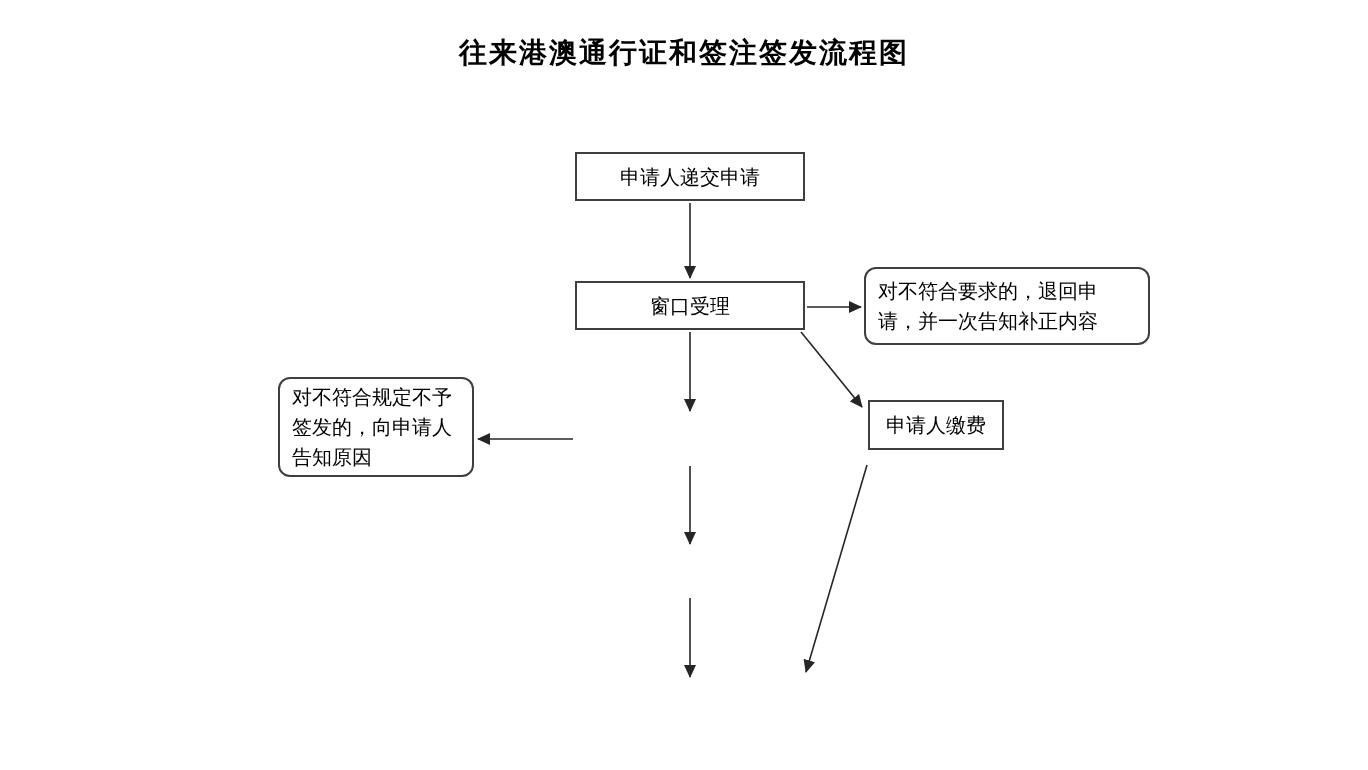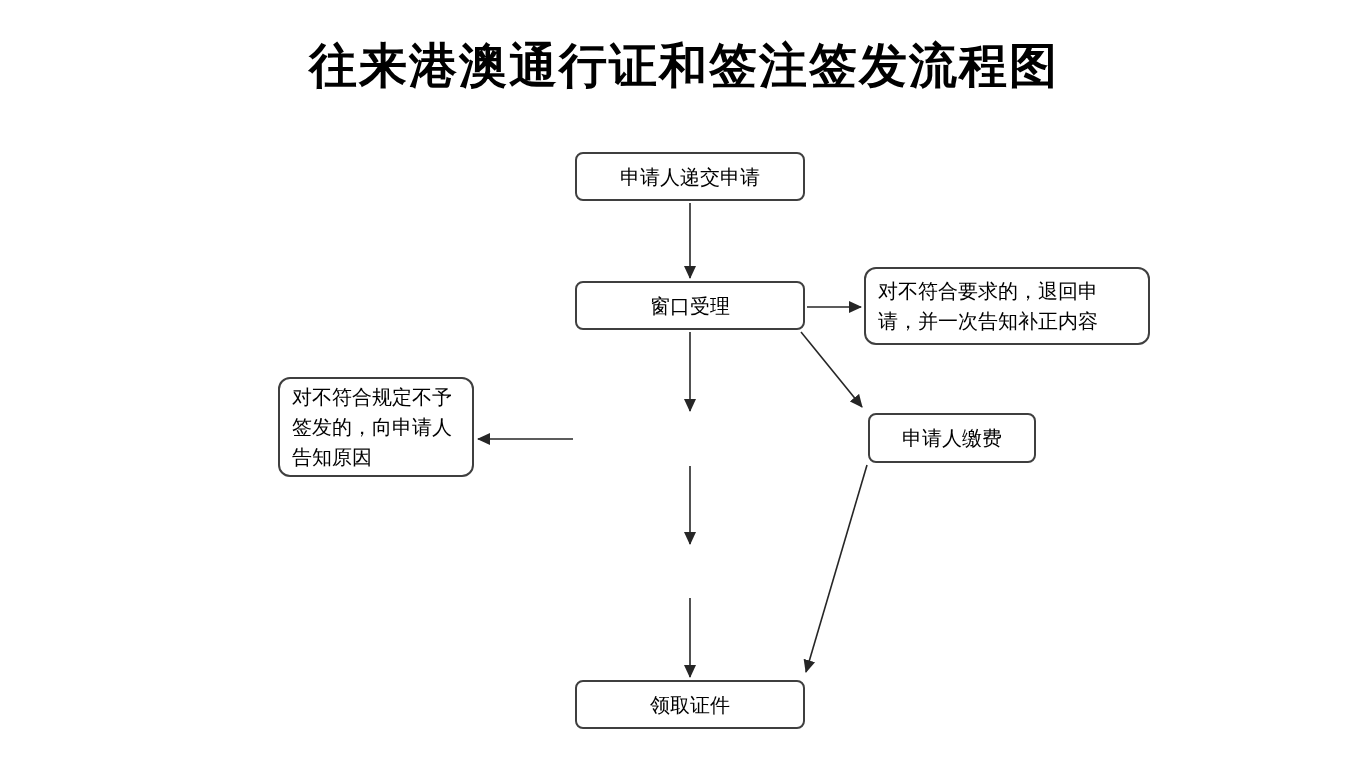--- a/index.html
+++ b/index.html
@@ -14,32 +14,32 @@
     height: 770px;
     background: #ffffff;
     overflow: hidden;
   }
   .diagram-title {
     position: absolute;
     left: 0;
     right: 0;
     top: 34px;
     text-align: center;
-    font-size: 48px;
+    font-size: 28px;
     font-weight: 600;
     color: #000000;
     letter-spacing: 2px;
     white-space: nowrap;
   }
   .node {
     position: absolute;
     box-sizing: border-box;
     background: #ffffff;
     border: 2px solid #3f3f3f;
-    border-radius: 8px;
+    border-radius: 0;
     display: flex;
     align-items: center;
     justify-content: center;
     font-size: 20px;
     color: #000000;
     text-align: center;
     line-height: 30px;
   }
   .node.note {
     border-radius: 12px;
@@ -79,20 +79,19 @@
     <line x1="867" y1="465" x2="806" y2="672" stroke="#262626" stroke-width="1.6" marker-end="url(#ah)"></line>
   </svg>
 
   <div class="node" style="left:575px; top:152px; width:230px; height:49px;">申请人递交申请</div>
 
   <div class="node note" style="left:864px; top:267px; width:286px; height:78px;">对不符合要求的，退回申请，并一次告知补正内容</div>
 
   <div class="node" style="left:575px; top:281px; width:230px; height:49px;">窗口受理</div>
 
 
-  <div class="node" style="left:868px; top:413px; width:168px; height:50px;">申请人缴费</div>
+  <div class="node" style="left:868px; top:400px; width:136px; height:50px;">申请人缴费</div>
 
   <div class="node note" style="left:278px; top:377px; width:196px; height:100px;">对不符合规定不予签发的，向申请人告知原因</div>
 
 
-  <div class="node" style="left:575px; top:680px; width:230px; height:49px;">领取证件</div>
 
 </div>
 
 </body></html>

